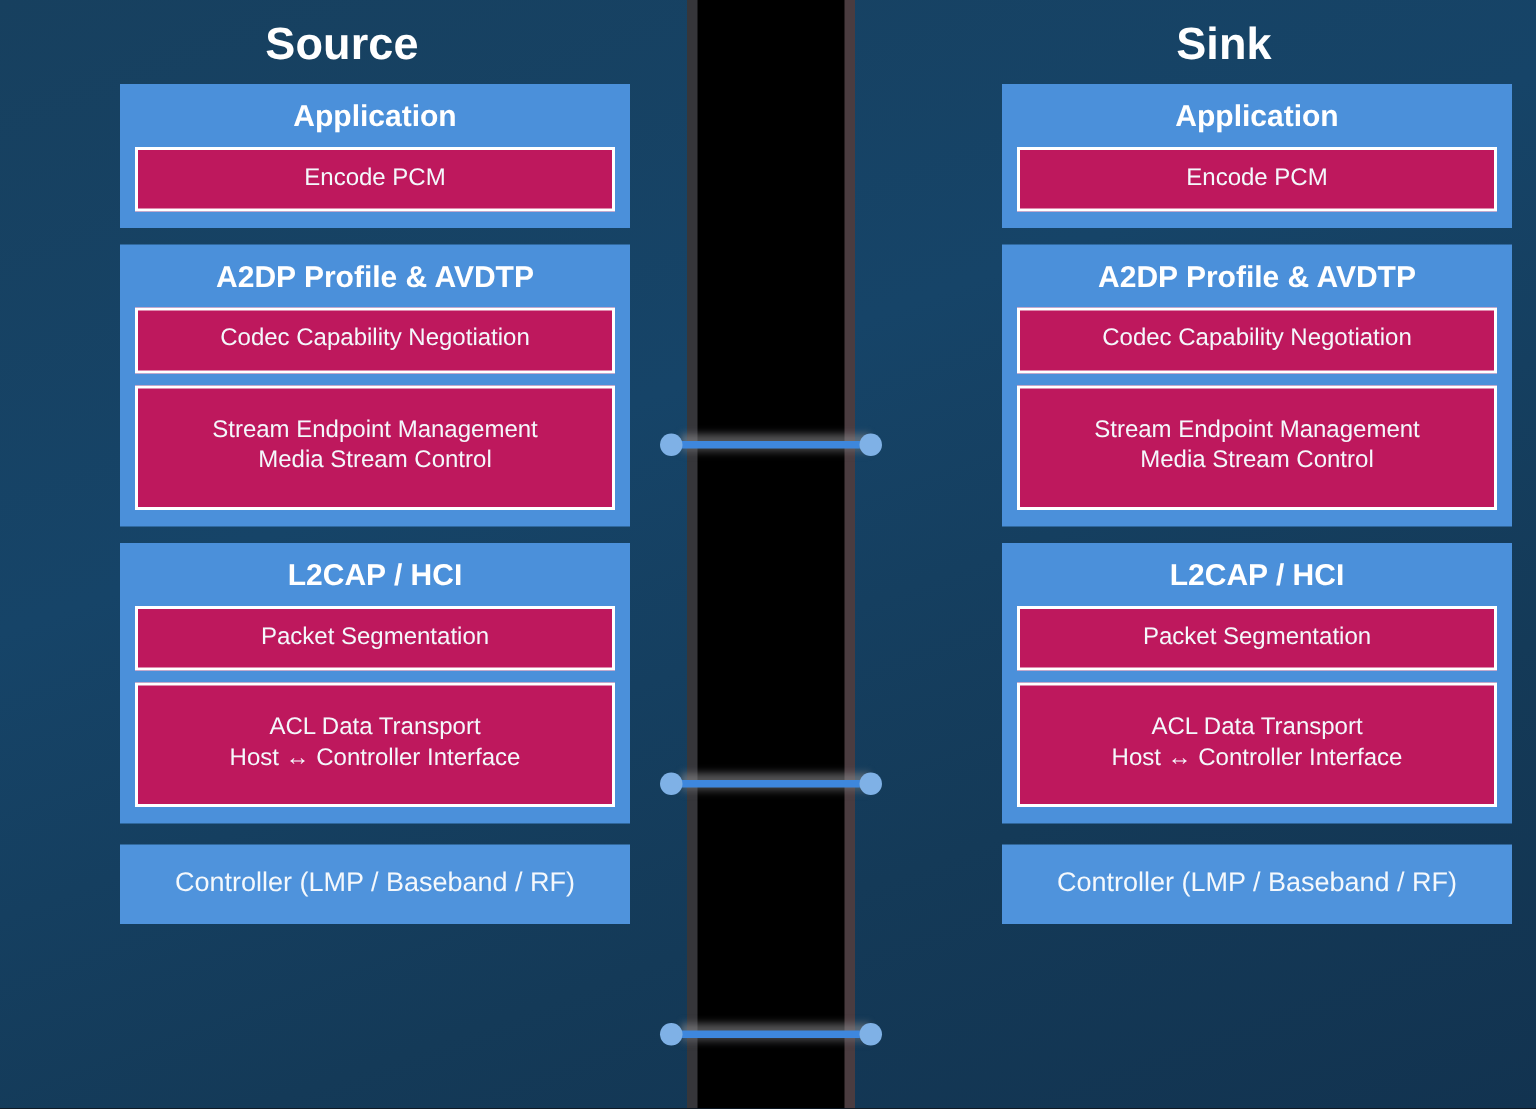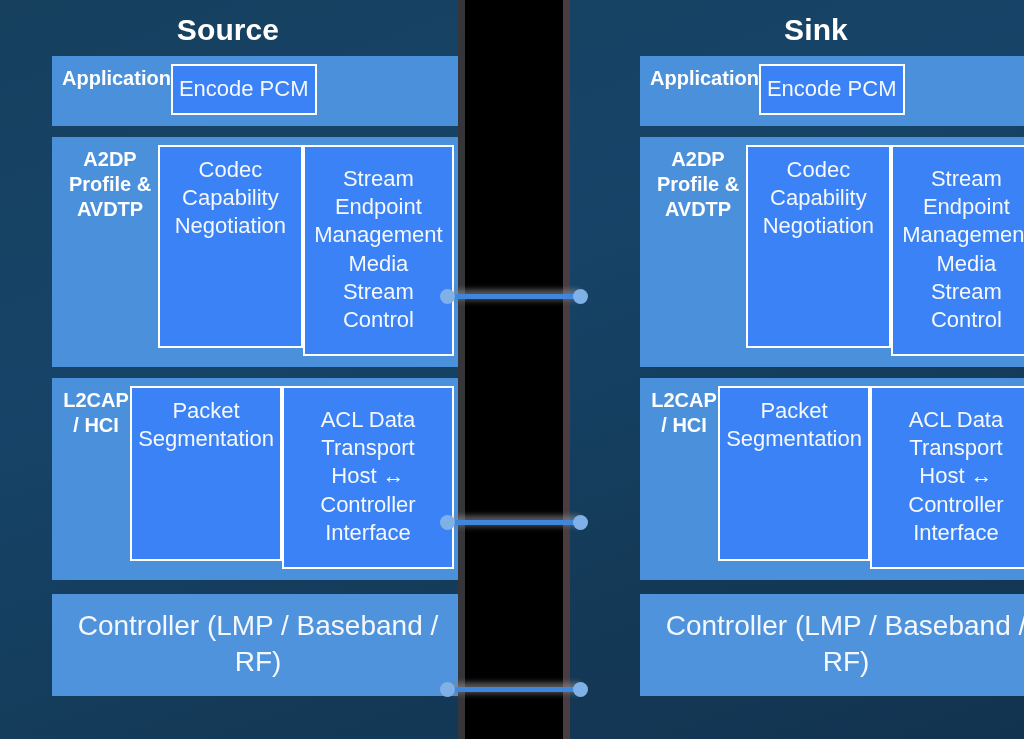--- a/index.html
+++ b/index.html
@@ -21,81 +21,82 @@
   }
 
   
   .column {
     position: absolute;
     top: 0;
     width: 440px;
     height: 739px;
     display: flex;
     flex-direction: column;
+    align-items: center;
   }
   .column.left  { left: 8px; }
   .column.right { left: 596px; }
 
   .column-title {
     font-size: 30px;
     font-weight: bold;
     color: #ffffff;
     letter-spacing: 0.1px;
     line-height: 1;
     margin-top: 15px;
     margin-bottom: 0;
     text-align: center;
     width: 100%;
   }
 
   
   .layer {
-    width: 412px;
+    width: 340px;
     background: #4b90da;
     padding: 8px 10px 11px 10px;
     margin-top: 11px;
     display: flex;
-    flex-direction: row;
+    flex-direction: column;
     align-items: stretch;
     margin-left: 44px;
   }
   .layer-title {
     font-size: 20px;
     font-weight: bold;
     color: #ffffff;
     text-align: center;
     line-height: 1.25;
     padding: 2px 0 7px 0;
   }
 
   .subbox {
     border: 2px solid #ffffff;
-    background: #3b82f6;
+    background: #be185d;
     color: #f4f8fc;
-    font-size: 22px;
+    font-size: 16px;
     font-weight: 400;
     text-align: center;
     line-height: 1.28;
     padding: 9px 6px 10px 6px;
     margin-bottom: 8px;
   }
   .subbox:last-child { margin-bottom: 0; }
   .subbox.tall { padding: 18px 6px 20px 6px; }
 
   
   .layer.bare {
     background: transparent;
     padding: 0;
     margin-top: 14px;
   }
   .layer.bare .subbox {
     border: none;
     background: #4f93dc;
     padding: 14px 6px 16px 6px;
-    font-size: 28px;
+    font-size: 18px;
   }
 
   
   .channel {
     position: absolute;
     top: 0;
     left: 458px;
     width: 112px;
     height: 739px;
     background: #000000;

